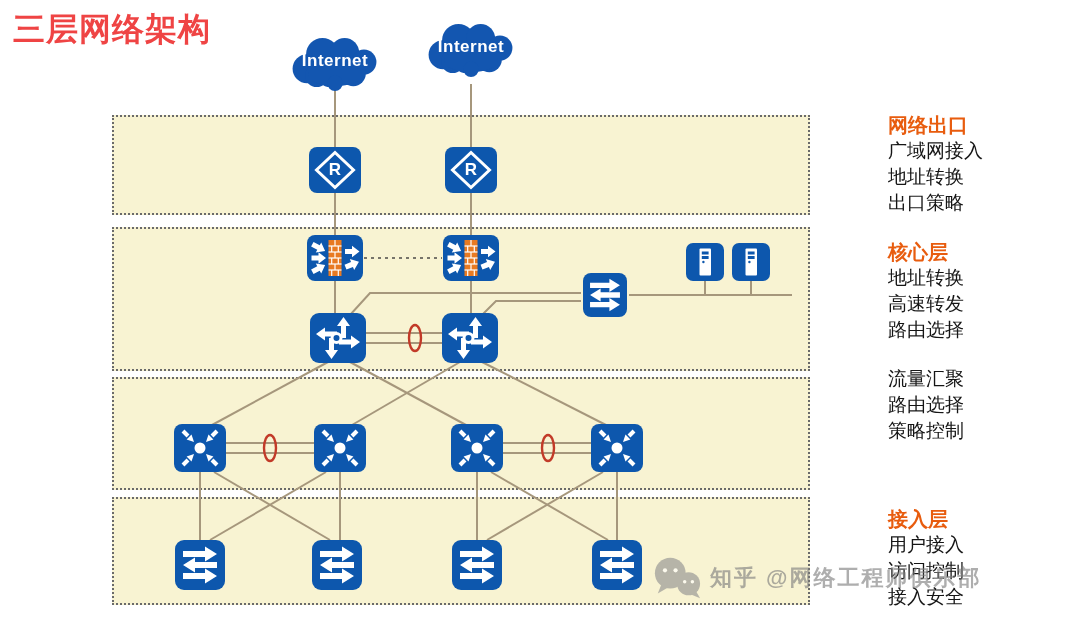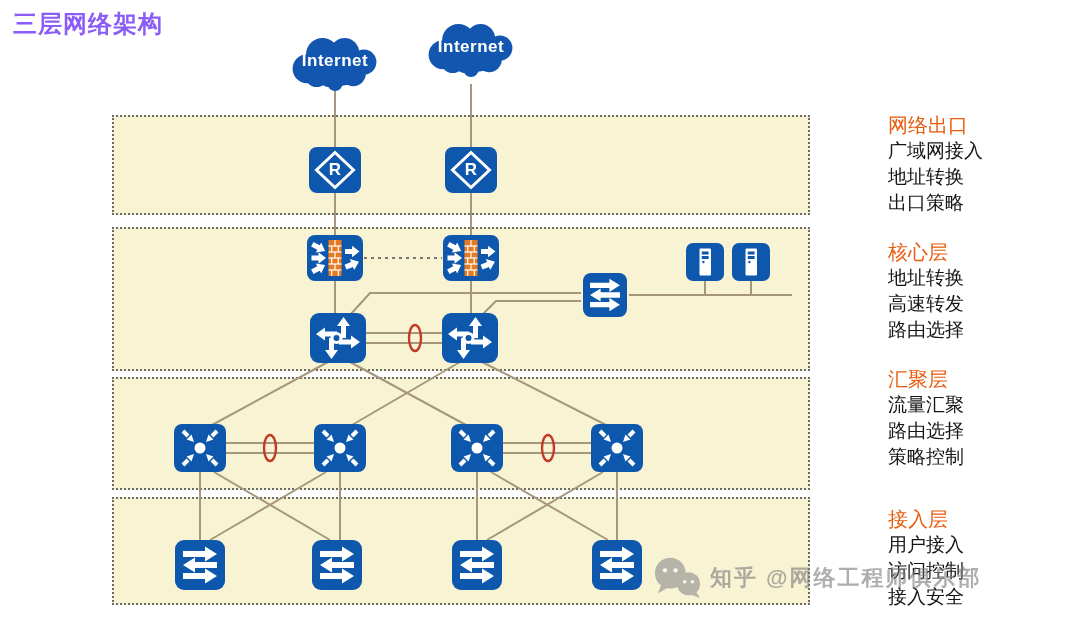--- a/index.html
+++ b/index.html
@@ -1,30 +1,30 @@
 <!DOCTYPE html>
 <html><head>
 <meta charset="utf-8">
 <style>
   html,body{margin:0;padding:0;background:#fff;}
   #stage{position:relative;width:1080px;height:627px;background:#ffffff;overflow:hidden;
          font-family:"Liberation Sans","DejaVu Sans",sans-serif;}
   .abs{position:absolute;}
-  #page-title{left:13px;top:8px;font-size:24px;font-weight:bold;color:#8b5cf6;letter-spacing:1px;}
+  #page-title{left:13px;top:8px;font-size:32px;font-weight:bold;color:#ef4444;letter-spacing:1px;}
   .band{background:#f8f3d2;border:2px dotted #6a6a6a;box-sizing:border-box;z-index:1;}
   #wires{left:0;top:0;z-index:2;pointer-events:none;}
   .node{z-index:3;}
   .node svg{display:block;}
   .cloud{z-index:3;}
   .cloud-label{position:absolute;left:0;top:17px;width:100%;text-align:center;
                color:#fff;font-weight:bold;font-size:17px;letter-spacing:.5px;}
   .router-letter{position:absolute;left:0;top:0;width:100%;height:100%;display:flex;
                  align-items:center;justify-content:center;color:#fff;font-weight:bold;font-size:17px;}
   .anno{z-index:3;width:190px;line-height:26px;font-size:19px;color:#151515;}
-  .anno .hd{color:#e85c0e;font-weight:normal;font-size:20px;}
+  .anno .hd{color:#e85c0e;font-weight:bold;font-size:20px;}
   .anno div{white-space:nowrap;}
   #watermark{z-index:5;display:flex;align-items:center;gap:8px;opacity:.62;}
   #watermark .wm-text{font-size:22px;color:#7d7d7d;letter-spacing:2px;white-space:nowrap;
                       font-weight:bold;}
   .hidden-defs{position:absolute;width:0;height:0;overflow:hidden;}
 </style>
 </head>
 <body>
 
 <svg class="hidden-defs" aria-hidden="true">
@@ -313,21 +313,20 @@
     <div>地址转换</div>
     <div>出口策略</div>
   </div>
   <div class="anno abs" style="left:888px;top:239px;">
     <div class="hd">核心层</div>
     <div>地址转换</div>
     <div>高速转发</div>
     <div>路由选择</div>
   </div>
   <div class="anno abs" style="left:888px;top:366px;">
-    <div class="hd">汇聚层</div>
     <div>流量汇聚</div>
     <div>路由选择</div>
     <div>策略控制</div>
   </div>
   <div class="anno abs" style="left:888px;top:506px;">
     <div class="hd">接入层</div>
     <div>用户接入</div>
     <div>访问控制</div>
     <div>接入安全</div>
   </div>

